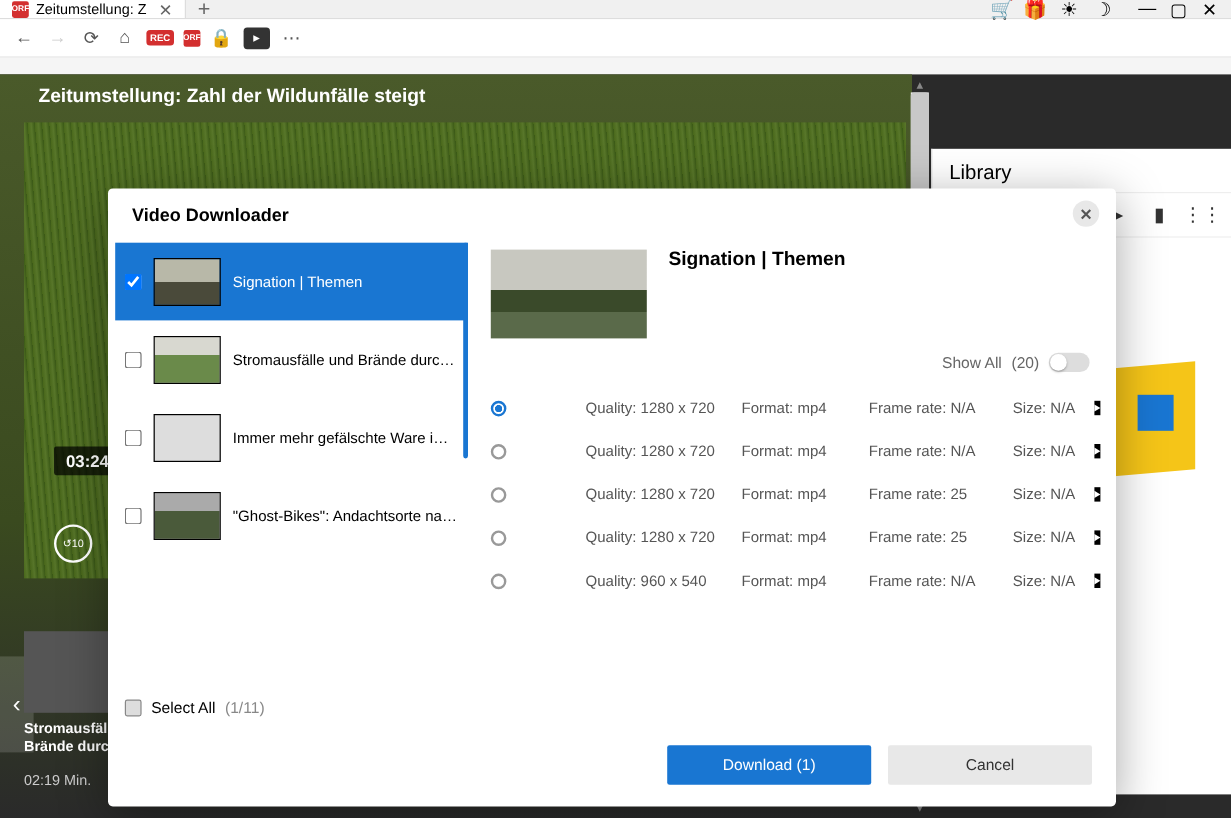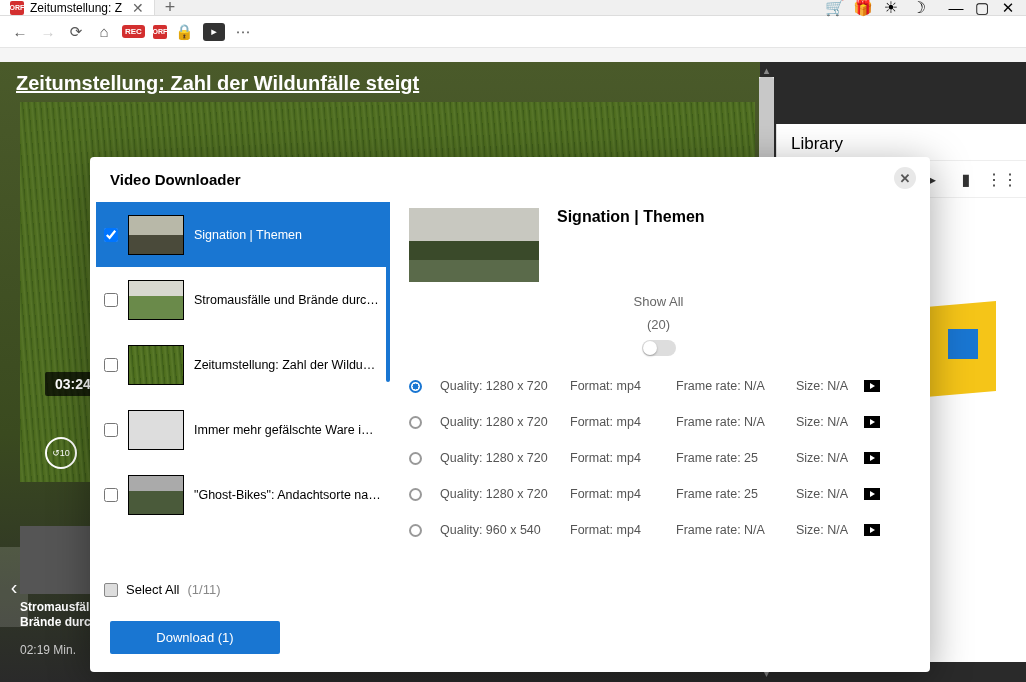--- a/index.html
+++ b/index.html
@@ -17,21 +17,21 @@
 .window-controls { display: flex; gap: 6px; margin-left: 8px; }
 .window-controls span { width: 20px; text-align: center; font-size: 15px; }
 
 .addr-bar { height: 32px; background: #fff; display: flex; align-items: center; gap: 8px; padding: 0 10px; border-bottom: 1px solid #e5e5e5; }
 .nav-icon { width: 20px; height: 20px; display: inline-flex; align-items: center; justify-content: center; color: #555; font-size: 15px; }
 .rec-badge { background: #d32f2f; color: #fff; font-size: 8px; font-weight: bold; padding: 2px 3px; border-radius: 3px; }
 .addr-field { flex: 1; font-size: 12px; color: #888; white-space: nowrap; overflow: hidden; text-overflow: ellipsis; }
 
 
 .page-bg { position: absolute; top: 62px; left: 0; right: 0; bottom: 0; background: #2a2a2a; }
-.video-header { position: absolute; top: 10px; left: 16px; color: #fff; font-size: 20px; font-weight: 600; z-index: 1; text-decoration: underline; }
+.video-header { position: absolute; top: 10px; left: 32px; color: #fff; font-size: 16px; font-weight: 600; z-index: 1; }
 .video-left-panel { position: absolute; left: 0; top: 0; width: 760px; height: 100%; background: linear-gradient(180deg, #4a5a2a 0%, #3a4a1f 60%, #2a2a2a 100%); }
 .grass-texture { position: absolute; top: 40px; left: 20px; right: 5px; height: 380px; background: repeating-linear-gradient(85deg, #4a6a1a 0px, #5a7a2a 3px, #3a5a15 6px); opacity: 0.9; }
 .time-badge { position: absolute; left: 45px; top: 310px; background: rgba(0,0,0,0.7); color: #fff; padding: 4px 10px; font-size: 14px; font-weight: bold; border-radius: 2px; }
 .rewind-icon { position: absolute; left: 45px; top: 375px; width: 32px; height: 32px; border: 2px solid #fff; border-radius: 50%; color: #fff; display: flex; align-items: center; justify-content: center; font-size: 9px; }
 
 .related-strip { position: absolute; left: 20px; bottom: 25px; display: flex; gap: 18px; color: #fff; }
 .related-card { width: 120px; }
 .related-thumb { width: 120px; height: 68px; background: #555; margin-bottom: 6px; }
 .related-title { font-size: 12px; font-weight: bold; line-height: 1.3; margin-bottom: 4px; }
 .related-dur { font-size: 12px; color: #ccc; margin-top: 12px; }
@@ -74,36 +74,36 @@
 
 .select-all { display: flex; align-items: center; gap: 8px; padding: 10px 14px; font-size: 13px; border-top: 1px solid transparent; }
 .select-all .count { color: #888; }
 .sel-box { width:14px; height:14px; border:1px solid #888; border-radius:2px; background:#ddd; }
 
 .right-detail { flex: 1; padding: 6px 22px 0 18px; border-left: 1px solid transparent; overflow: hidden; }
 .detail-head { display: flex; gap: 18px; margin-bottom: 12px; }
 .big-thumb { width: 130px; height: 74px; background: linear-gradient(#c8c8c0 45%, #3a4a2a 45% 70%, #5a6a4a 70%); flex-shrink: 0; }
 .detail-title { font-size: 16px; font-weight: bold; margin-bottom: 20px; }
 .detail-link { font-size: 12.5px; color: #1976d2; word-break: break-all; }
-.showall-row { display: flex; justify-content: flex-end; align-items: center; gap: 8px; font-size: 13px; color: #666; margin: 4px 0 12px; flex-direction: column; }
+.showall-row { display: flex; justify-content: flex-end; align-items: center; gap: 8px; font-size: 13px; color: #666; margin: 4px 0 12px; }
 .toggle { width: 34px; height: 16px; background: #ddd; border-radius: 8px; position: relative; }
 .toggle::after { content: ''; position: absolute; left: 1px; top: 1px; width: 14px; height: 14px; background: #fff; border-radius: 50%; box-shadow: 0 1px 2px rgba(0,0,0,0.3); }
 
 .quality-row { display: flex; align-items: center; padding: 11px 0; font-size: 12.5px; color: #555; }
 .radio { width: 13px; height: 13px; border: 2px solid #999; border-radius: 50%; margin-right: 18px; flex-shrink: 0; }
 .radio.checked { border-color: #1976d2; background: radial-gradient(circle, #1976d2 45%, #fff 50%); }
 .qcol { flex-shrink: 0; }
-.qc-quality { width: 130px; }
+.qc-quality { width: 130px; margin-left: 48px; }
 .qc-format { width: 106px; }
 .qc-rate { width: 120px; }
 .qc-size { width: 68px; }
 .play-btn { width: 16px; height: 12px; background: #000; display: inline-flex; align-items: center; justify-content: center; }
 .play-btn::after { content: ''; border-left: 5px solid #fff; border-top: 3px solid transparent; border-bottom: 3px solid transparent; }
 
-.modal-footer { padding: 14px 20px 18px; display: flex; justify-content: flex-start; gap: 14px; }
+.modal-footer { padding: 14px 20px 18px; display: flex; justify-content: flex-end; gap: 14px; }
 .btn { padding: 9px 0; width: 170px; text-align: center; font-size: 13px; border-radius: 2px; cursor: pointer; }
 .btn-primary { background: #1976d2; color: #fff; }
 .btn-secondary { background: #e8e8e8; color: #333; }
 
 .cart-icon { color: #d33; }
 .gift-icon { color: #e67e22; }
 </style>
 </head>
 <body>
 
@@ -198,25 +198,20 @@
         <div class="list-items" id="list-items">
             <div class="item selected">
               <input type="checkbox" checked="" style="">
               <div class="thumb t0"></div>
               <div class="label">Signation | Themen</div>
             </div>
             <div class="item">
               <input type="checkbox" style="">
               <div class="thumb t1"></div>
               <div class="label">Stromausfälle und Brände durch …</div>
-            </div>
-            <div class="item">
-              <input type="checkbox" style="">
-              <div class="thumb t3"></div>
-              <div class="label">Zeitumstellung: Zahl der Wildunf…</div>
             </div>
             <div class="item">
               <input type="checkbox" style="">
               <div class="thumb t4"></div>
               <div class="label">Immer mehr gefälschte Ware im …</div>
             </div>
             <div class="item">
               <input type="checkbox" style="">
               <div class="thumb t5"></div>
               <div class="label">"Ghost-Bikes": Andachtsorte nac…</div>
@@ -279,15 +274,16 @@
               <span class="qcol qc-format">Format: mp4</span>
               <span class="qcol qc-rate">Frame rate: N/A</span>
               <span class="qcol qc-size">Size: N/A</span>
               <span class="play-btn"></span>
             </div>
           </div>
       </div>
     </div>
     <div class="modal-footer">
       <span class="btn btn-primary">Download (1)</span>
+      <span class="btn btn-secondary">Cancel</span>
     </div>
   </div>
 </div>
 
 </body></html>

